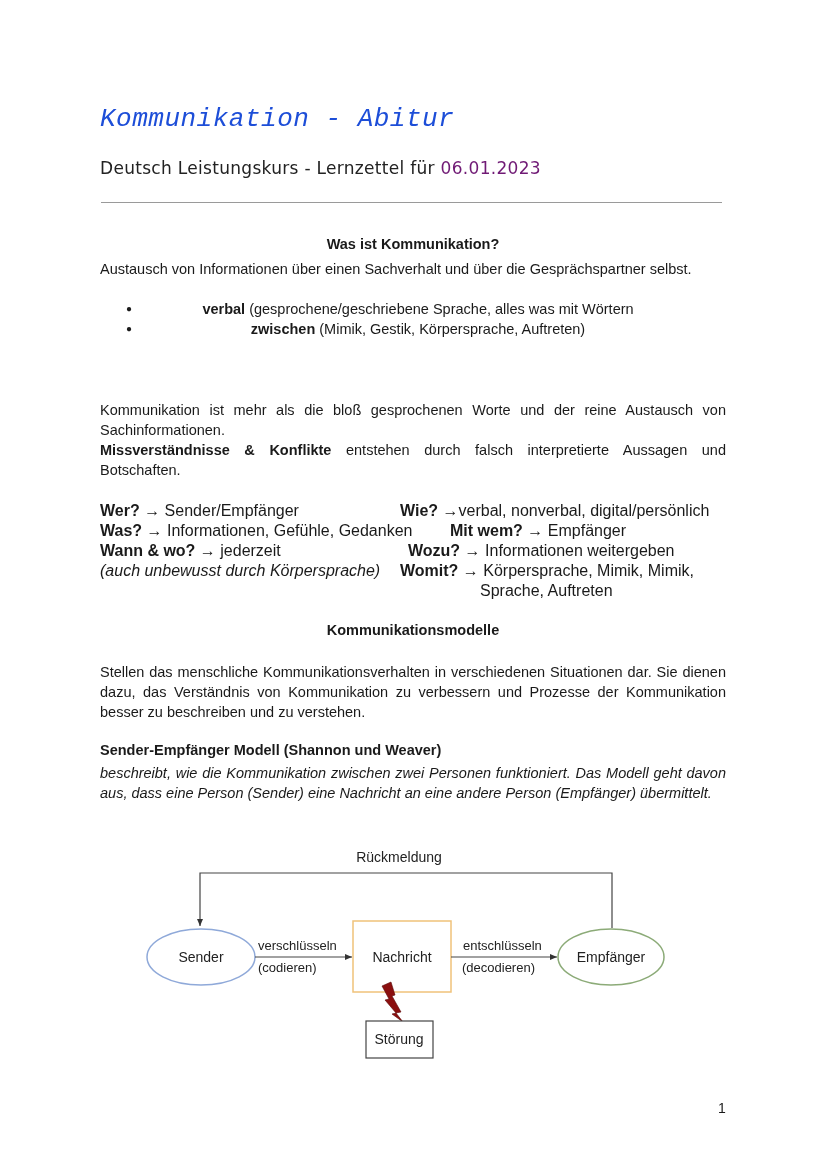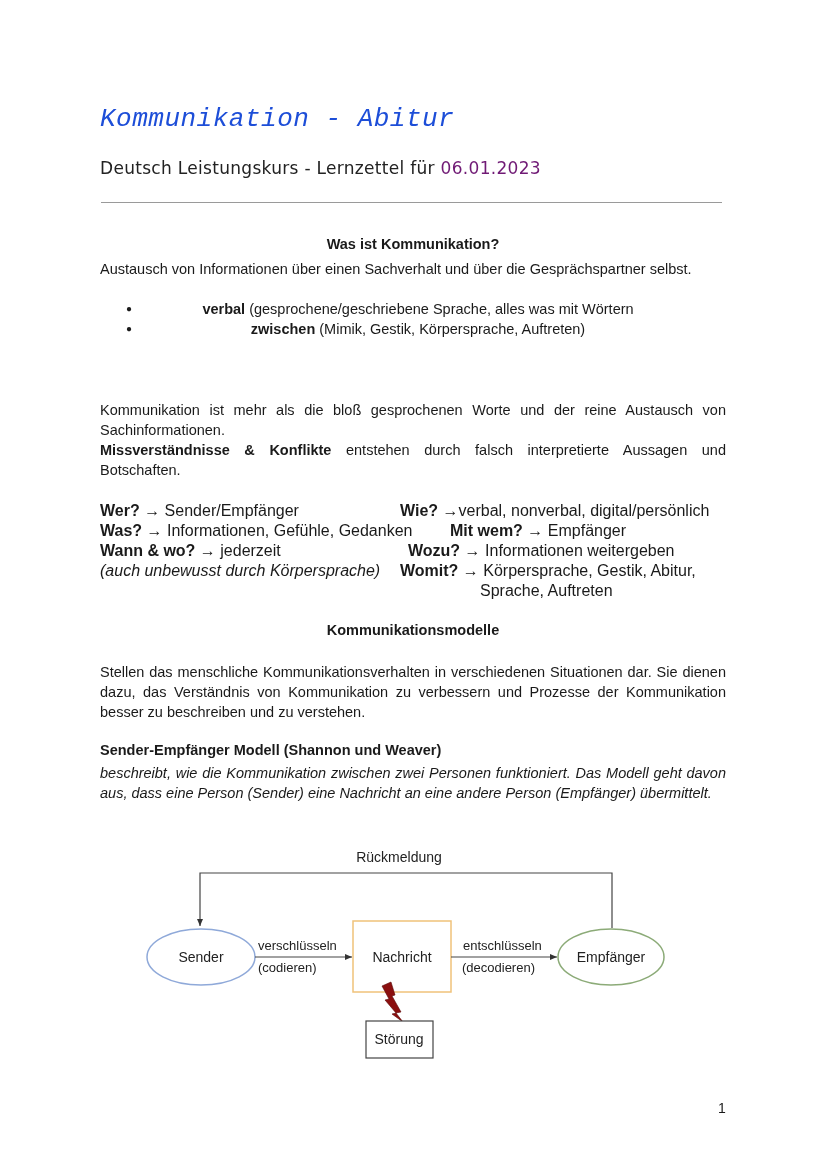--- a/index.html
+++ b/index.html
@@ -51,21 +51,21 @@
 <div class="abs para" style="top:440px;"><b>Missverständnisse &amp; Konflikte</b><span> entstehen durch falsch interpretierte Aussagen und Botschaften.</span></div>
 
 <div class="abs qa" style="left:100px; top:501px;"><b>Wer?</b><span> → Sender/Empfänger</span></div>
 <div class="abs qa" style="left:100px; top:521px;"><b>Was?</b><span> → Informationen, Gefühle, Gedanken</span></div>
 <div class="abs qa" style="left:100px; top:541px;text-align:right;"><b>Wann &amp; wo?</b><span> → jederzeit</span></div>
 <div class="abs qa" style="left:100px; top:561px;"><i>(auch unbewusst durch Körpersprache)</i></div>
 
 <div class="abs qa" style="left:400px; top:485px;margin-top:16px;"><b>Wie?</b><span> →verbal, nonverbal, digital/persönlich</span></div>
 <div class="abs qa" style="left:450px; top:521px;"><b>Mit wem?</b><span> → Empfänger</span></div>
 <div class="abs qa" style="left:400px; top:541px;margin-left:8px;"><b>Wozu?</b><span> → Informationen weitergeben</span></div>
-<div class="abs qa" style="left:400px; top:561px;"><b>Womit?</b><span> → Körpersprache, Gestik, Abitur,</span></div>
+<div class="abs qa" style="left:400px; top:561px;"><b>Womit?</b><span> → Körpersprache, Mimik, Mimik,</span></div>
 <div class="abs qa" style="left:480px; top:581px;">Sprache, Auftreten</div>
 
 <div class="abs h-center" style="top:622px;">Kommunikationsmodelle</div>
 <div class="abs para" style="top:662px;">Stellen das menschliche Kommunikationsverhalten in verschiedenen Situationen dar. Sie dienen dazu, das Verständnis von Kommunikation zu verbessern und Prozesse der Kommunikation besser zu beschreiben und zu verstehen.</div>
 <div class="abs boldline">Sender-Empfänger Modell (Shannon und Weaver)</div>
 <div class="abs para italic" style="top:763px;">beschreibt, wie die Kommunikation zwischen zwei Personen funktioniert. Das Modell geht davon aus, dass eine Person (Sender) eine Nachricht an eine andere Person (Empfänger) übermittelt.</div>
 
 <svg class="abs" style="left:0; top:0;" width="828" height="1169">
   <defs>
     <marker id="arrowhead" markerWidth="8" markerHeight="8" refX="7" refY="4" orient="auto" markerUnits="userSpaceOnUse">

